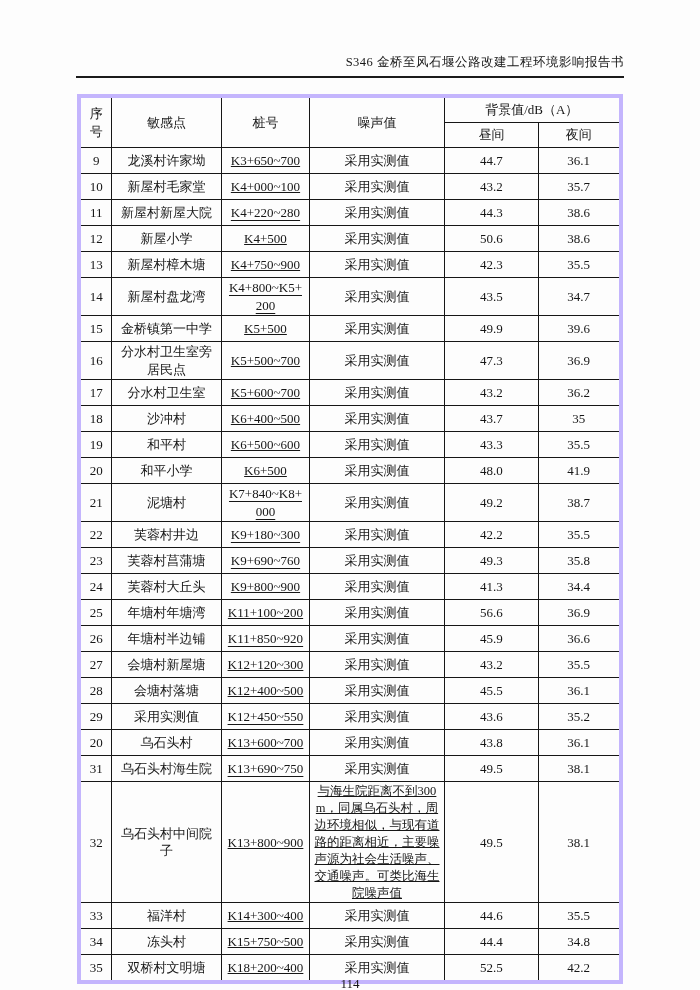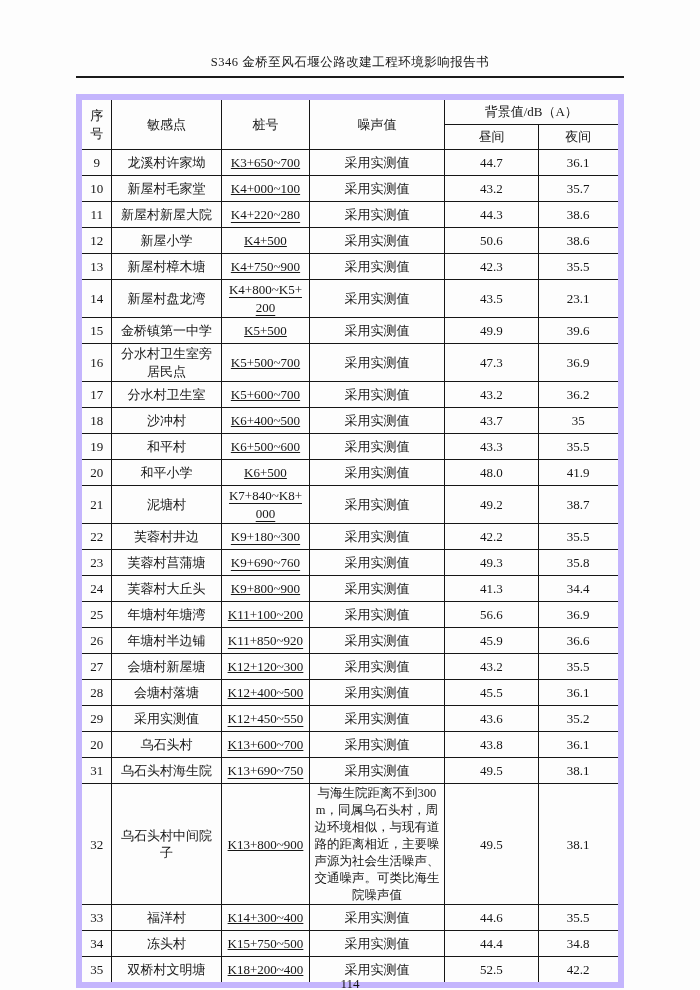--- a/index.html
+++ b/index.html
@@ -13,50 +13,50 @@
     overflow: hidden;
   }
   .doc-page {
     position: relative;
     width: 700px;
     height: 990px;
   }
   .doc-header {
     width: 548px;
     margin: 54px auto 0 auto;
-    text-align: center;
+    text-align: right;
     font-size: 12.5px;
     letter-spacing: 0.5px;
     padding-bottom: 5px;
     border-bottom: 2px solid #1b1b1b;
   }
   table.noise-table {
     width: 541px;
     margin: 16px auto 0 auto;
     border-collapse: collapse;
     table-layout: fixed;
     font-size: 13px;
-    border: 6px solid #c4b5fd;
+    border: 4px solid #c4b5fd;
   }
   .noise-table th, .noise-table td {
     border: 1px solid #161616;
     text-align: center;
     vertical-align: middle;
     padding: 1px 4px;
     height: 23px;
     font-weight: normal;
     line-height: 1.35;
     word-break: break-all;
   }
   .noise-table thead th {
     height: 22px;
   }
   .col-stake-cell { padding: 1px 3px; text-decoration: underline; }
   .u { text-underline-offset: 3px; }
-  .noise-long { font-size: 12.5px; line-height: 1.6; padding: 3px 5px; }
+  .noise-long { font-size: 12.5px; line-height: 1.6; padding: 3px 5px; text-decoration: underline; }
   .page-footer {
     position: absolute;
     left: 0;
     top: 922px;
     width: 700px;
     text-align: center;
     font-size: 13px;
   }
 </style>
 </head>
@@ -130,21 +130,21 @@
       <td>采用实测值</td>
       <td>42.3</td>
       <td>35.5</td>
     </tr>
         <tr>
       <td>14</td>
       <td class="u">新屋村盘龙湾</td>
       <td class="col-stake-cell u">K4+800~K5+200</td>
       <td>采用实测值</td>
       <td>43.5</td>
-      <td>23.1</td>
+      <td>34.7</td>
     </tr>
         <tr>
       <td>15</td>
       <td>金桥镇第一中学</td>
       <td class="col-stake-cell">K5+500</td>
       <td>采用实测值</td>
       <td>49.9</td>
       <td>39.6</td>
     </tr>
         <tr>

